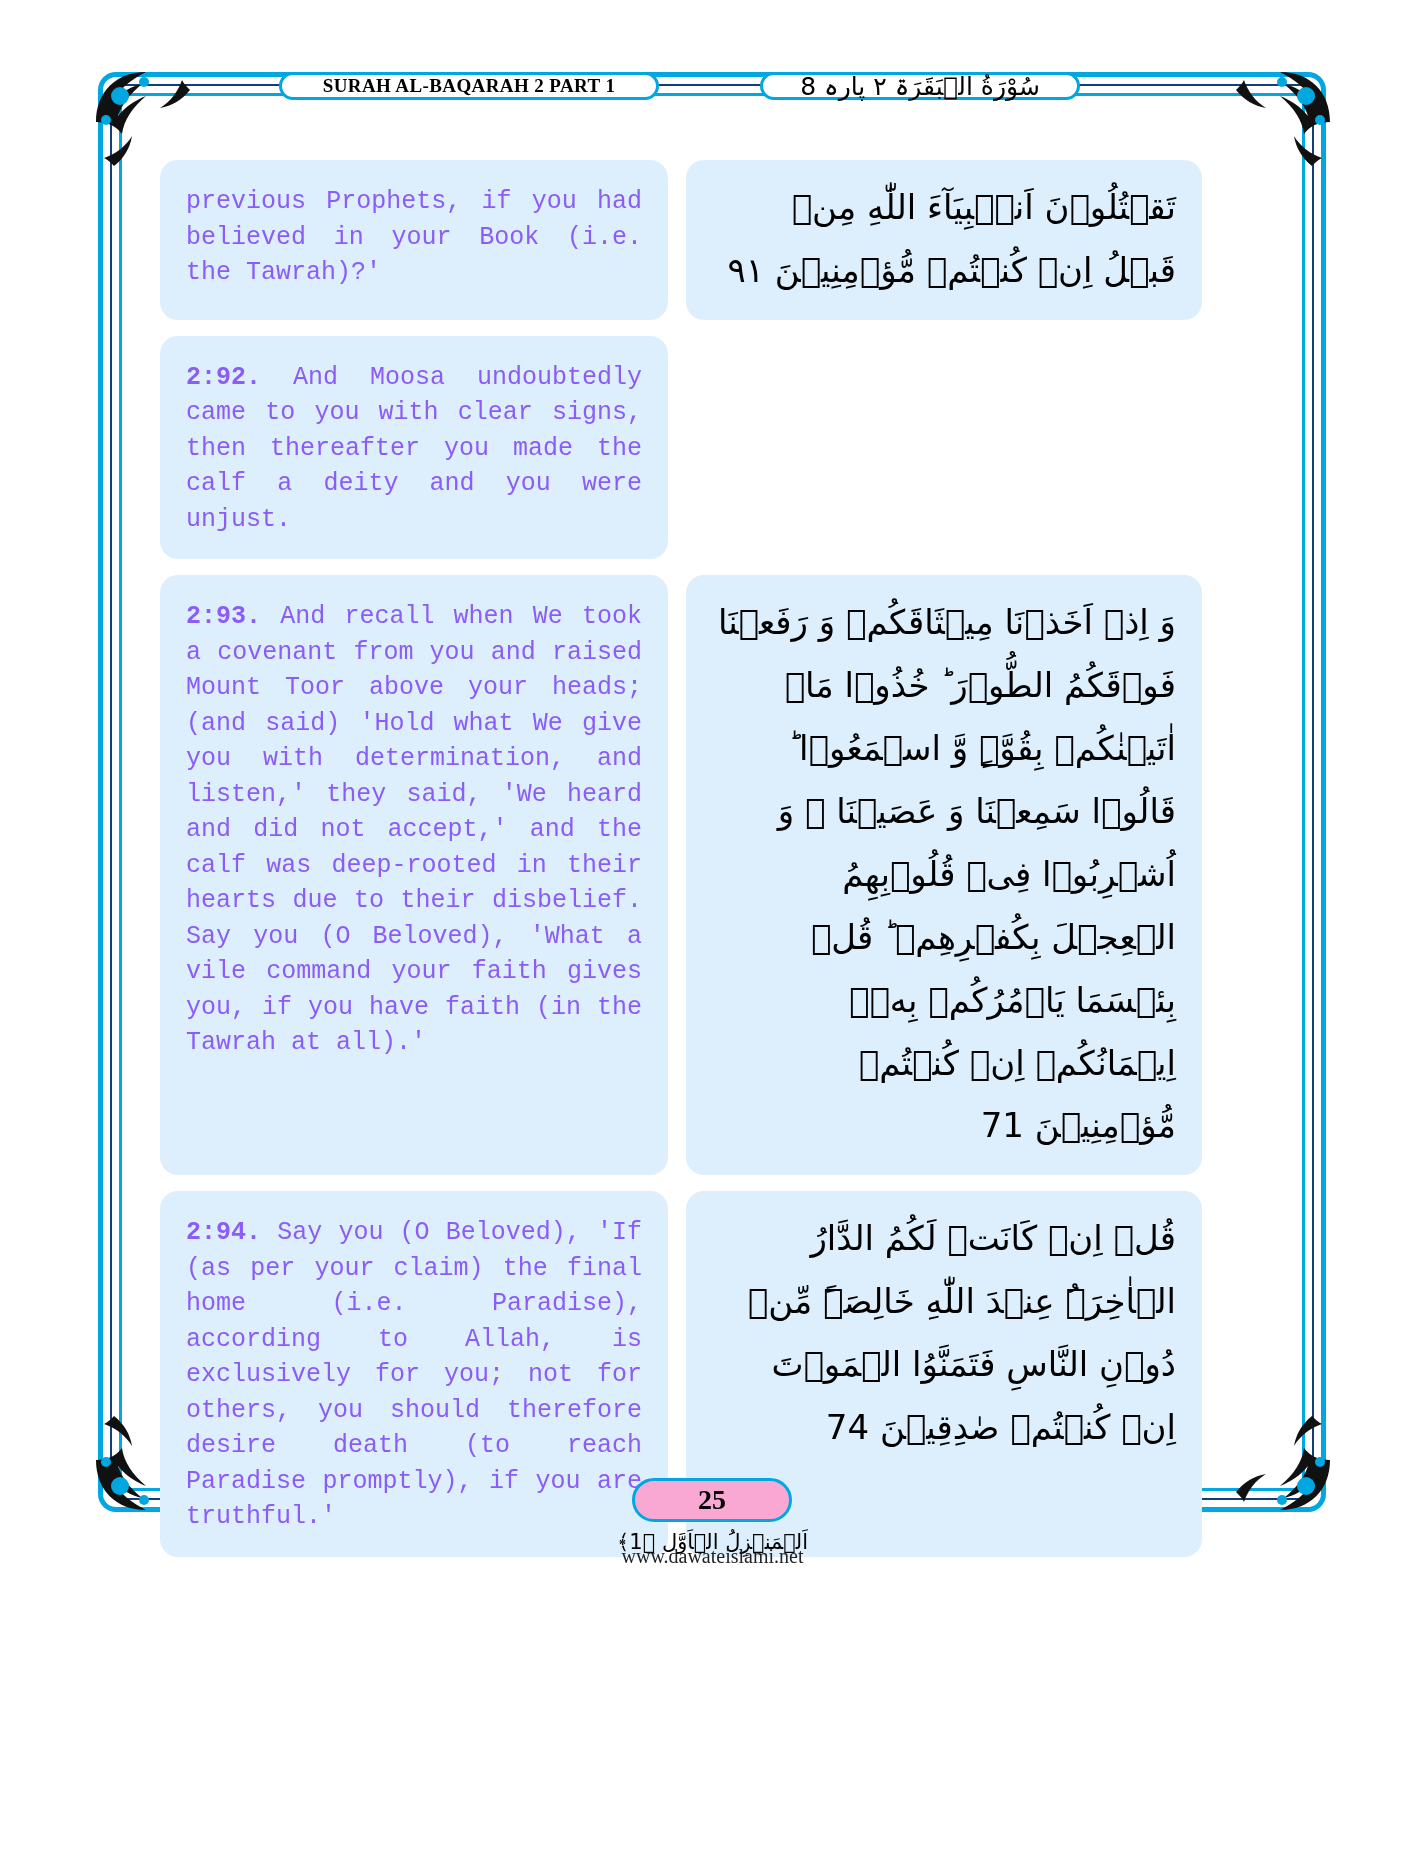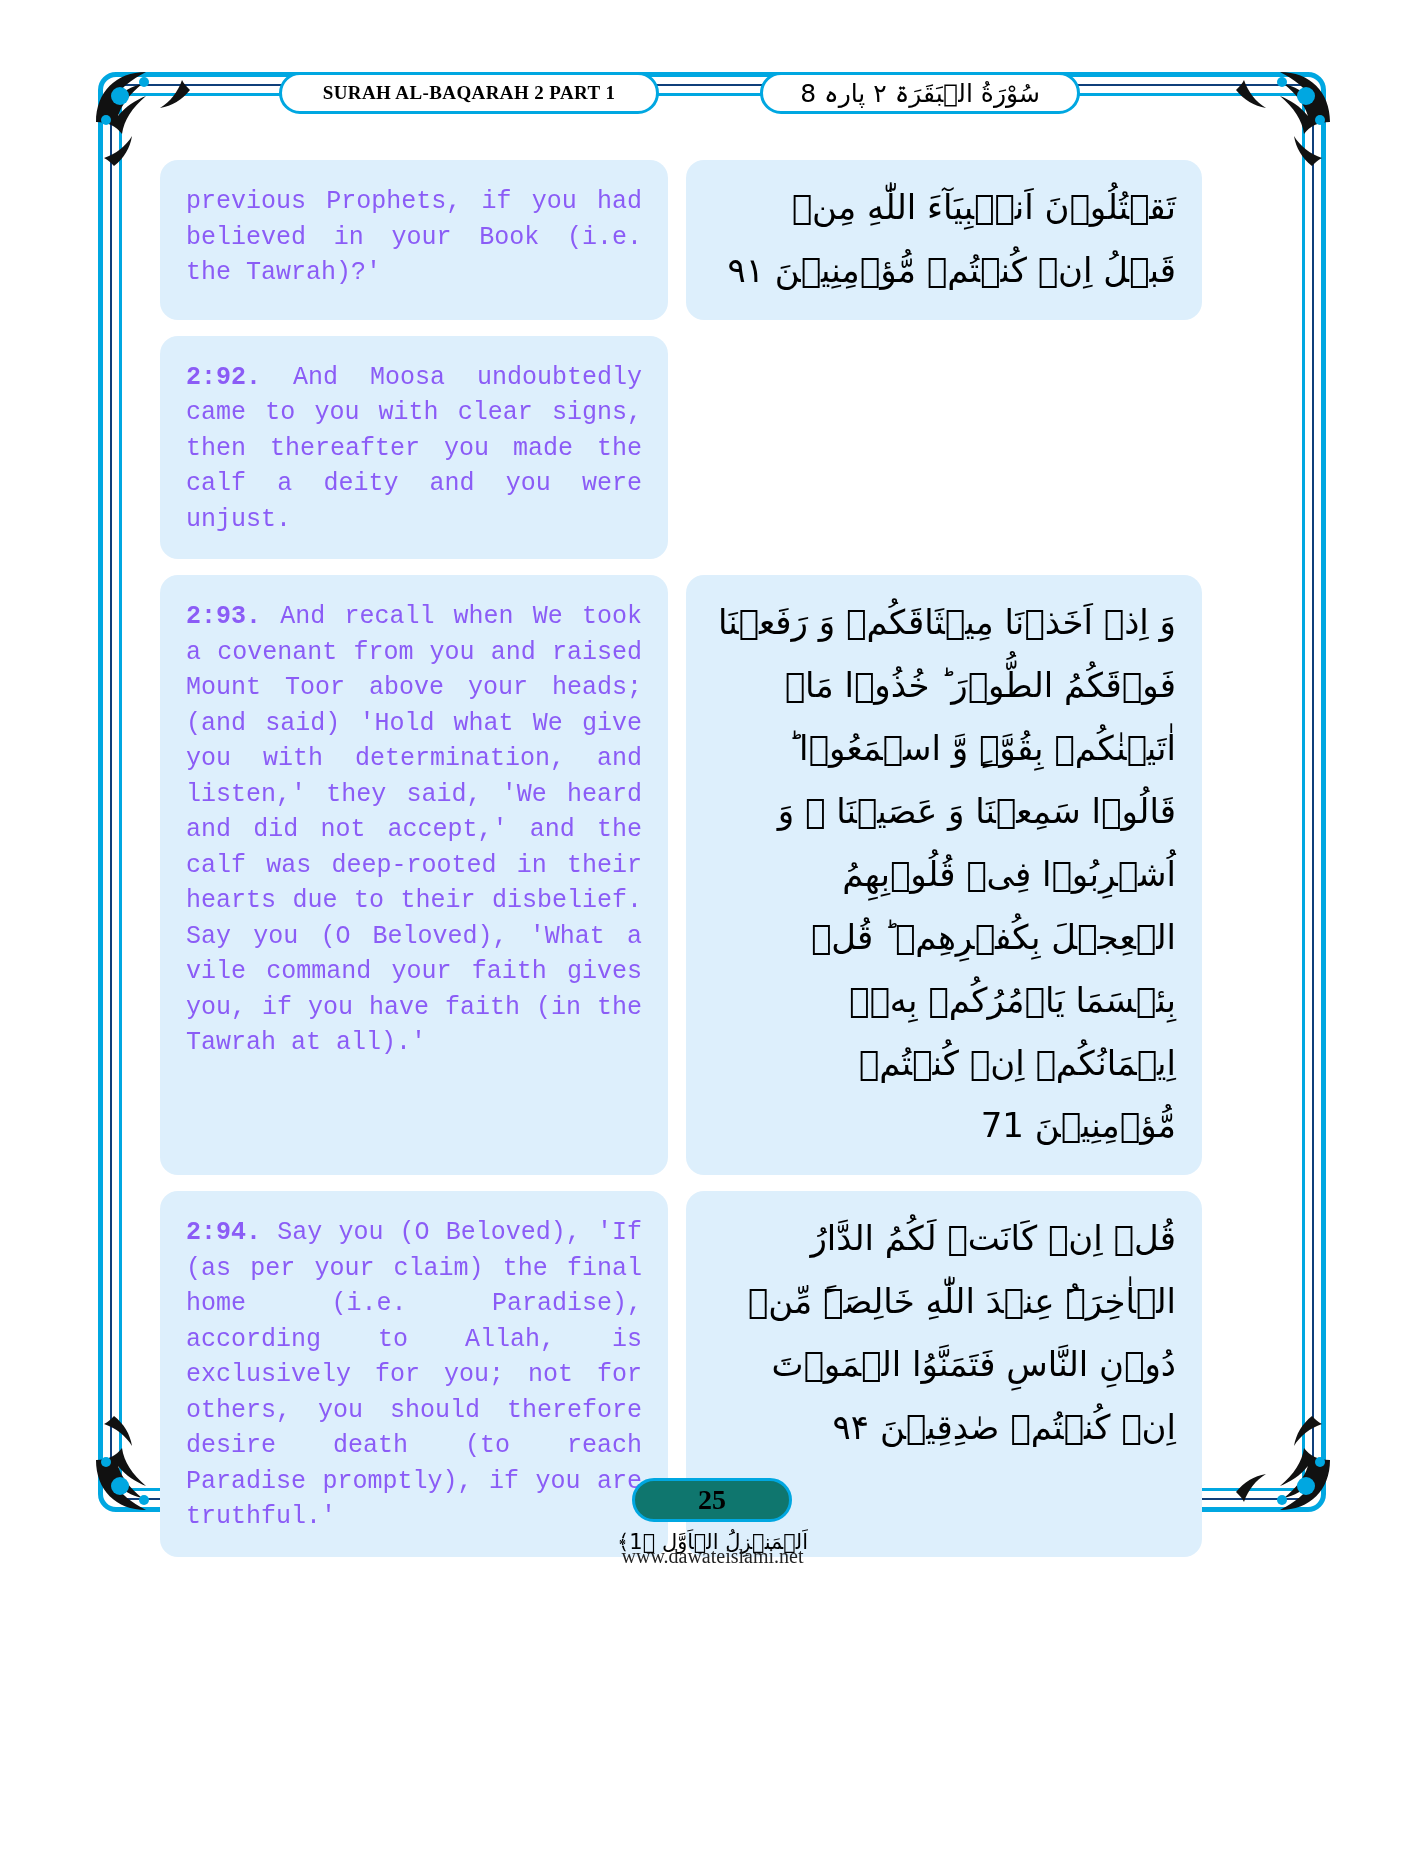--- a/index.html
+++ b/index.html
@@ -58,21 +58,21 @@
   }
   .corner.tl { left: 86px;  top: 62px; }
   .corner.tr { left: 1220px; top: 62px;  transform: scaleX(-1); }
   .corner.bl { left: 86px;  top: 1400px; transform: scaleY(-1); }
   .corner.br { left: 1220px; top: 1400px; transform: scale(-1,-1); }
 
   
   .header-plaque {
     position: absolute;
     top: 72px;
-    height: 42px;
+    height: 28px;
     background: #ffffff;
     border: 3px solid #00a7e1;
     border-radius: 22px;
     box-sizing: border-box;
     display: flex;
     align-items: center;
     justify-content: center;
   }
   .header-left {
     left: 279px;
@@ -143,21 +143,21 @@
     unicode-bidi: embed;
   }
 
   
   .page-number-plaque {
     position: absolute;
     left: 632px;
     top: 1478px;
     width: 160px;
     height: 44px;
-    background: #0f766e;
+    background: #f9a8d4;
     border: 3px solid #00a7e1;
     border-radius: 22px;
     box-sizing: border-box;
     display: flex;
     align-items: center;
     justify-content: center;
   }
   .page-number-plaque .pn {
     font-family: "Liberation Serif", serif;
     font-size: 28px;
@@ -270,21 +270,21 @@
         <span>وَ اِذۡ اَخَذۡنَا مِیۡثَاقَکُمۡ وَ رَفَعۡنَا فَوۡقَکُمُ الطُّوۡرَ ؕ خُذُوۡا مَاۤ اٰتَیۡنٰکُمۡ بِقُوَّۃٍ وَّ اسۡمَعُوۡا ؕ قَالُوۡا سَمِعۡنَا وَ عَصَیۡنَا ۚ وَ اُشۡرِبُوۡا فِیۡ قُلُوۡبِهِمُ الۡعِجۡلَ بِکُفۡرِهِمۡ ؕ قُلۡ بِئۡسَمَا یَاۡمُرُکُمۡ بِهٖۤ اِیۡمَانُکُمۡ اِنۡ کُنۡتُمۡ مُّؤۡمِنِیۡنَ 71</span>
       </div>
     </div>
 
     <div class="row">
       <div class="cell cell-en">
         <span class="vnum">2:94.</span>
         <span>Say you (O Beloved), 'If (as per your claim) the final home (i.e. Paradise), according to Allah, is exclusively for you; not for others, you should therefore desire death (to reach Paradise promptly), if you are truthful.'</span>
       </div>
       <div class="cell cell-ar">
-        <span>قُلۡ اِنۡ کَانَتۡ لَکُمُ الدَّارُ الۡاٰخِرَۃُ عِنۡدَ اللّٰهِ خَالِصَۃً مِّنۡ دُوۡنِ النَّاسِ فَتَمَنَّوُا الۡمَوۡتَ اِنۡ کُنۡتُمۡ صٰدِقِیۡنَ ۹۴</span>
+        <span>قُلۡ اِنۡ کَانَتۡ لَکُمُ الدَّارُ الۡاٰخِرَۃُ عِنۡدَ اللّٰهِ خَالِصَۃً مِّنۡ دُوۡنِ النَّاسِ فَتَمَنَّوُا الۡمَوۡتَ اِنۡ کُنۡتُمۡ صٰدِقِیۡنَ 74</span>
       </div>
     </div>
 
   </div>
 
   <div class="page-number-plaque">
     <span class="pn">25</span>
   </div>
   <div class="footer-manzil">اَلۡمَنۡزِلُ الۡاَوَّل ﴿1﴾</div>
   <div class="footer-site">www.dawateislami.net</div>

